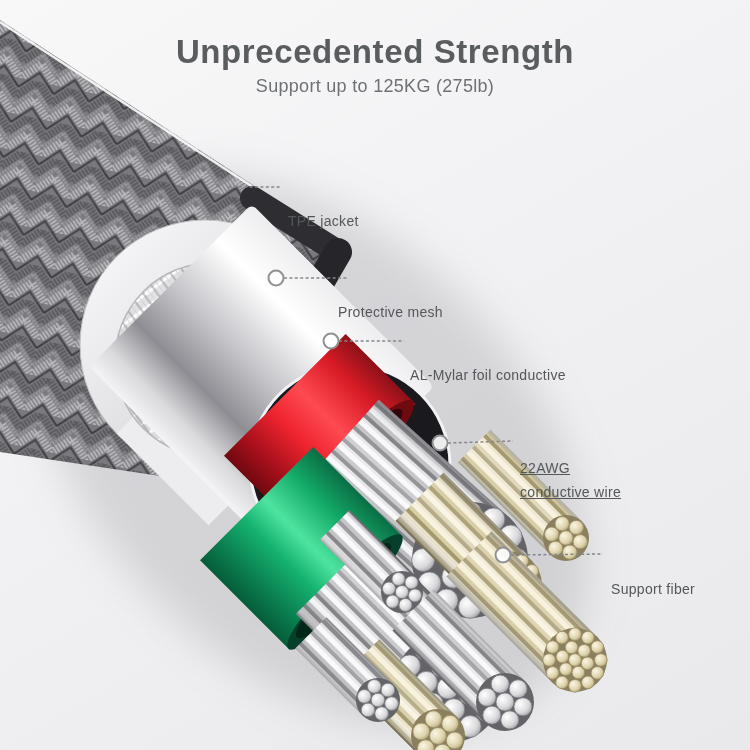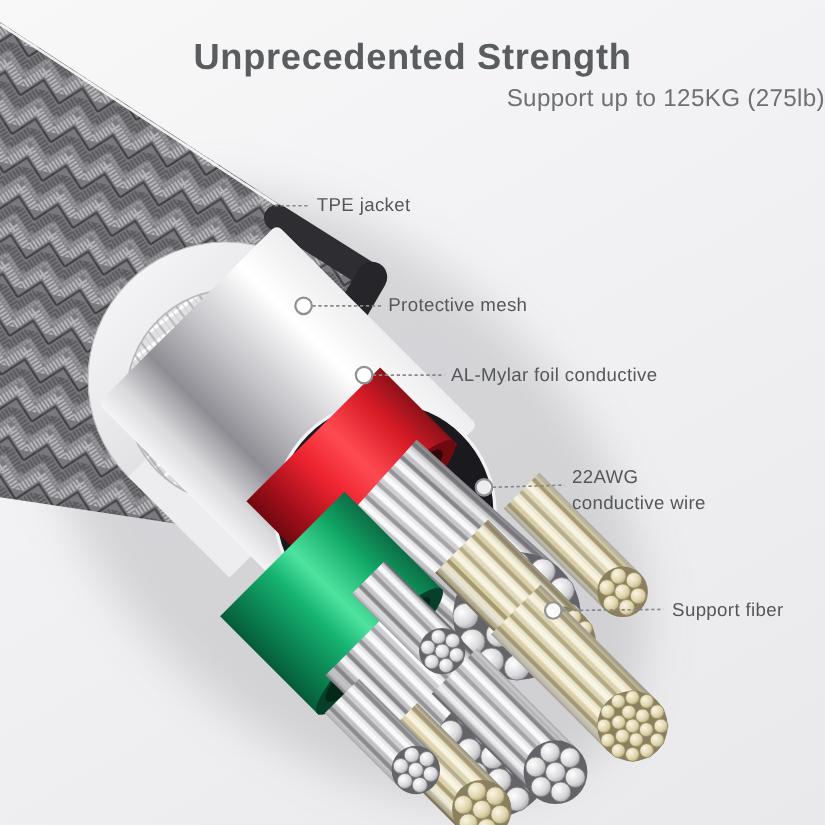--- a/index.html
+++ b/index.html
@@ -2,28 +2,28 @@
 <html><head>
 <meta charset="utf-8">
 <style>
   html,body{margin:0;padding:0;}
   .stage{position:relative;width:750px;height:750px;overflow:hidden;
     background:linear-gradient(150deg,#f8f8f9 0%,#f2f2f4 40%,#e9e9eb 100%);
     font-family:"Liberation Sans",sans-serif;}
   .scene{position:absolute;left:0;top:0;}
   .hdr-title{position:absolute;top:33px;left:0;right:0;text-align:center;
     font-size:33px;font-weight:bold;letter-spacing:.6px;color:#5a5d5f;}
-  .hdr-sub{position:absolute;top:76px;left:0;right:0;text-align:right;
-    font-size:22px;color:#6e7173;letter-spacing:.3px;}
-  .callout{position:absolute;font-size:17px;line-height:24px;color:#54575a;
-    letter-spacing:.3px;white-space:pre-line;}
+  .hdr-sub{position:absolute;top:76px;left:0;right:0;text-align:center;
+    font-size:18px;color:#6e7173;letter-spacing:.3px;}
+  .callout{position:absolute;font-size:14px;line-height:24px;color:#54575a;
+    letter-spacing:.3px;white-space:pre-line;margin-top:34px;}
   #c-tpe{left:288px;top:175px;}
-  #c-mesh{left:353px;top:266px;}
+  #c-mesh{left:338px;top:266px;}
   #c-foil{left:410px;top:329px;}
-  #c-wire{left:520px;top:422px;}
+  #c-wire{left:520px;top:422px;text-decoration:underline;}
   #c-fiber{left:611px;top:543px;}
 </style>
 </head>
 <body>
 
 <div class="stage">
 
   <svg class="scene" width="750" height="750" viewBox="0 0 750 750">
     <defs>
       <filter id="soft" x="-40%" y="-40%" width="180%" height="180%">

